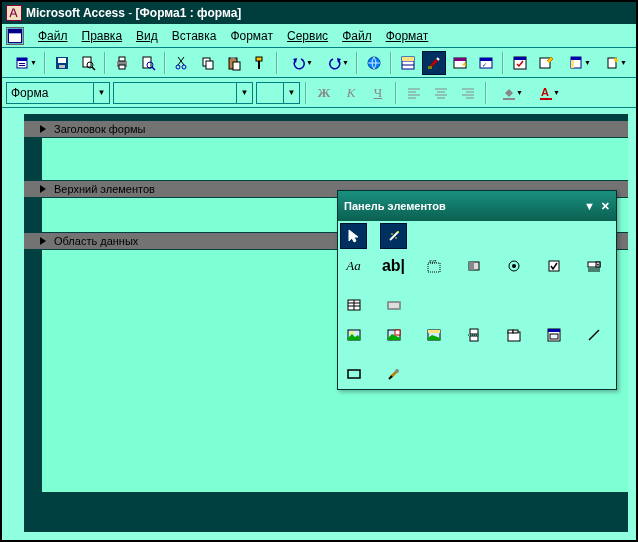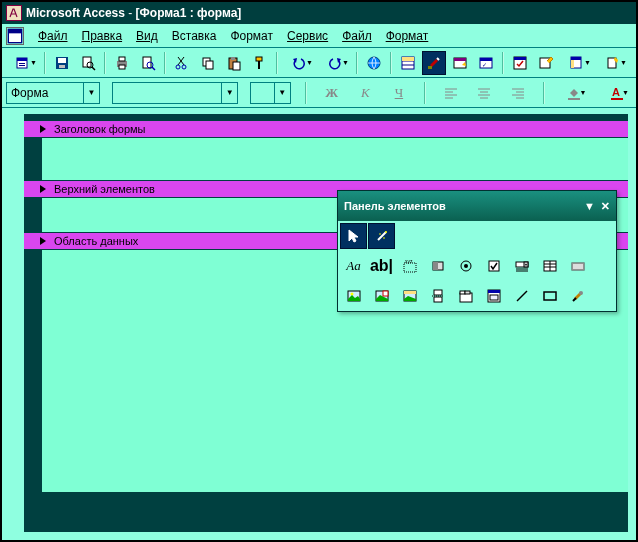--- a/index.html
+++ b/index.html
@@ -10,44 +10,44 @@
 .titlebar b { font-weight: bold; }
 .menubar { background: #8fffe0; height: 24px; display: flex; align-items: center; padding: 0 4px; gap: 2px; font-size: 12px; border-bottom: 1px solid #008080; }
 .menu-icon { width: 18px; height: 18px; margin-right: 6px; display:inline-flex;align-items:center;justify-content:center; border:1px solid #666;}
 .menu-item { padding: 2px 6px; cursor: default; color: #000; }
 .menu-item u { text-decoration: underline; }
 .toolbar { background: #8fffe0; display: flex; align-items: center; padding: 2px 4px; gap: 2px; border-bottom: 1px solid #008080; flex-wrap: nowrap; height: 30px; }
 .tbtn { width: 24px; height: 24px; border: 1px solid #8fffe0; display: inline-flex; align-items: center; justify-content: center; cursor: default; }
 .tbtn.dd { width: 34px; position: relative; }
 .tbtn .drop { position: absolute; right: 2px; font-size: 7px; color: #000; }
 .sep { width: 1px; height: 22px; border-left: 1px solid #4dc0a0; border-right: 1px solid #bfffe8; margin: 0 2px; }
-.fmt-bar { background: #8fffe0; display: flex; align-items: center; padding: 2px 4px; gap: 12px; border-bottom: 1px solid #008080; height: 30px; }
+.fmt-bar { background: #8fffe0; display: flex; align-items: center; padding: 2px 4px; gap: 3px; border-bottom: 1px solid #008080; height: 30px; }
 .combo { background: #8fffe0; border: 1px solid #008080; height: 22px; display: flex; align-items: center; padding: 0 4px; font-size: 12px; position: relative; }
 .combo .arrow { position: absolute; right: 0; top: 0; bottom: 0; width: 16px; border-left: 1px solid #008080; display: flex; align-items: center; justify-content: center; font-size: 8px; }
 .combo.obj { width: 104px; }
 .combo.font { width: 140px; }
 .combo.size { width: 44px; }
 .fmt-bar .tbtn.dis { color: #888; }
 .fmt-bar .tbtn.dis svg * { stroke:#888; fill:#888; }
 .workspace { position: relative; background: #8fffe0; height: calc(542px - 22px - 24px - 30px - 30px - 4px); }
 .design { position: absolute; left: 22px; top: 6px; right: 8px; bottom: 8px; background: #004040; }
-.section-header { background: #d946ef; border-top: 1px solid #004040; border-bottom: 1px solid #004040; height: 18px; display: flex; align-items: center; font-size: 11px; padding-left: 30px; color: #000; position: relative; }
+.section-header { background: #737373; border-top: 1px solid #004040; border-bottom: 1px solid #004040; height: 18px; display: flex; align-items: center; font-size: 11px; padding-left: 30px; color: #000; position: relative; }
 .section-header .bullet { position: absolute; left: 16px; top: 4px; width: 0; height: 0; border-left: 6px solid #000; border-top: 4px solid transparent; border-bottom: 4px solid transparent; }
 .section-body { background: #7fffd4; border-left: 18px solid #004040; }
 .sb-h1 { height: 42px; }
 .sb-h2 { height: 34px; }
 .sb-h3 { height: 108px; }
 .sb-h4 { height: 58px; }
 .sb-h5 { height: 76px; }
 .ruler-gap { height: 6px; background: #004040; }
 .toolbox { position: absolute; left: 335px; top: 82px; width: 280px; background: #8fffe0; border: 1px solid #003030; box-shadow: 2px 2px 4px rgba(0,0,0,0.3); }
 .toolbox-title { background: linear-gradient(#1a9080,#0a6050); color: #fff; height: 20px; display: flex; align-items: center; padding: 15px 6px; font-size: 11px; font-weight: bold; justify-content: space-between; }
 .toolbox-title .ctrls { display: flex; gap: 6px; align-items:center;}
 .toolbox-title .ctrls span { cursor: default; font-size: 11px; }
-.toolbox-row { display: flex; padding: 2px; gap: 1px; flex-wrap: wrap; }
+.toolbox-row { display: flex; padding: 2px; gap: 13px; flex-wrap: wrap; }
 .tool { width: 27px; height: 26px; border: 1px solid #8fffe0; display: inline-flex; align-items: center; justify-content: center; font-size: 12px; cursor: default; }
 .tool.active { background: #003060; border: 1px solid #001030; }
 .tool.active svg * { stroke:#fff; }
 svg { width: 16px; height: 16px; }
 </style>
 </head>
 <body>
 
 <div class="titlebar">
   <span class="icon">

